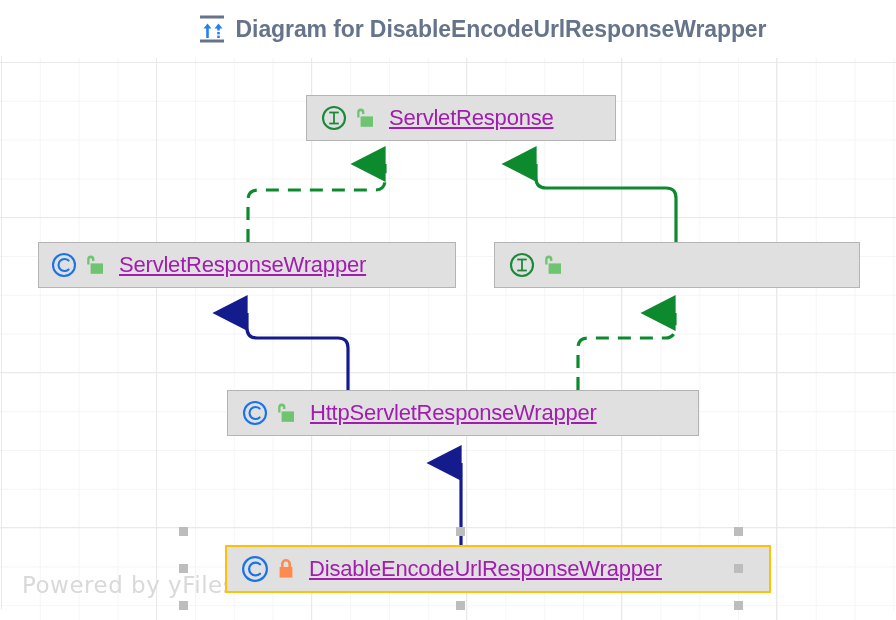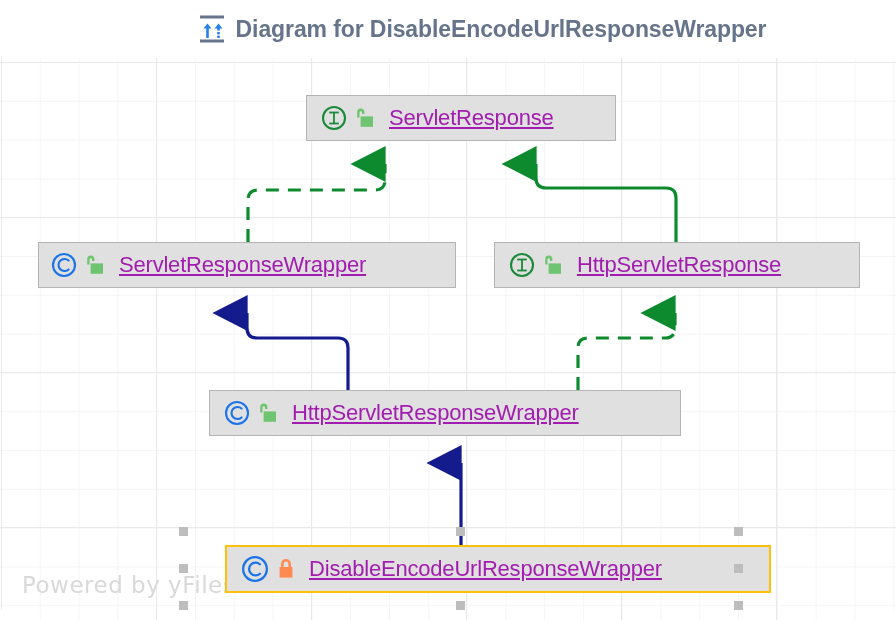--- a/index.html
+++ b/index.html
@@ -251,24 +251,23 @@
         </svg>
       </span>
       <span>
         <svg width="20" height="22" viewBox="0 0 20 22">
           <path d="M 2.2 10.5 L 2.2 5.2 A 3.6 3.6 0 0 1 9.4 5.2 L 9.4 7.0 L 7.0 7.0 L 7.0 5.2
                    A 1.3 1.3 0 0 0 4.5 5.2 L 4.5 10.5 Z" fill="#6ec470"></path>
           <rect x="5.6" y="9.4" width="12.4" height="10.4" fill="#6ec470"></rect>
         </svg>
       </span>
     </span>
-    <span class="node-label">HttpServletResponse</span>
-  </div>
-
-  <div class="node" style="left:209px; top:390px; width:472px;">
+  </div>
+
+  <div class="node" style="left:227px; top:390px; width:472px;">
     <span class="node-icons">
       <span>
         <svg width="26" height="26" viewBox="0 0 26 26">
           <circle cx="13" cy="13" r="11" fill="none" stroke="#1a73e8" stroke-width="2.1"></circle>
           <path d="M 17.6 8.6 A 6 6 0 1 0 17.6 17.4" fill="none" stroke="#1a73e8" stroke-width="2.1" stroke-linecap="round"></path>
         </svg>
       </span>
       <span>
         <svg width="20" height="22" viewBox="0 0 20 22">
           <path d="M 2.2 10.5 L 2.2 5.2 A 3.6 3.6 0 0 1 9.4 5.2 L 9.4 7.0 L 7.0 7.0 L 7.0 5.2

